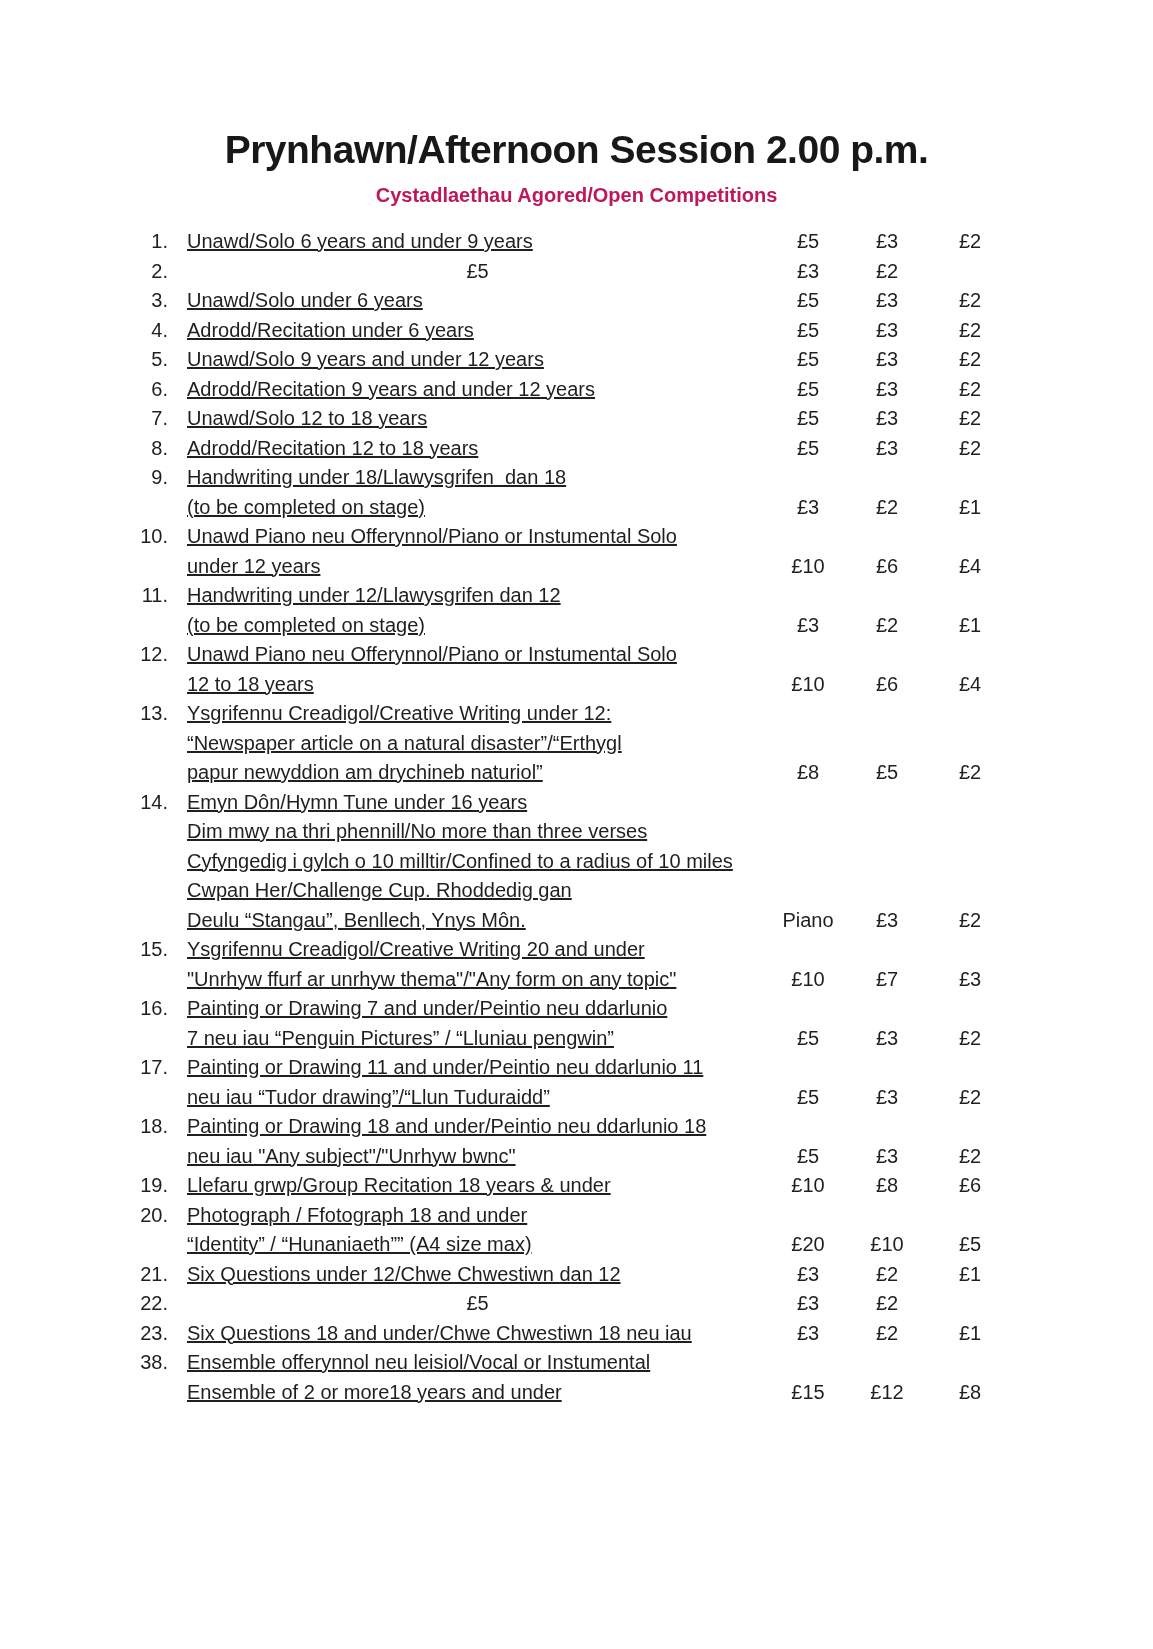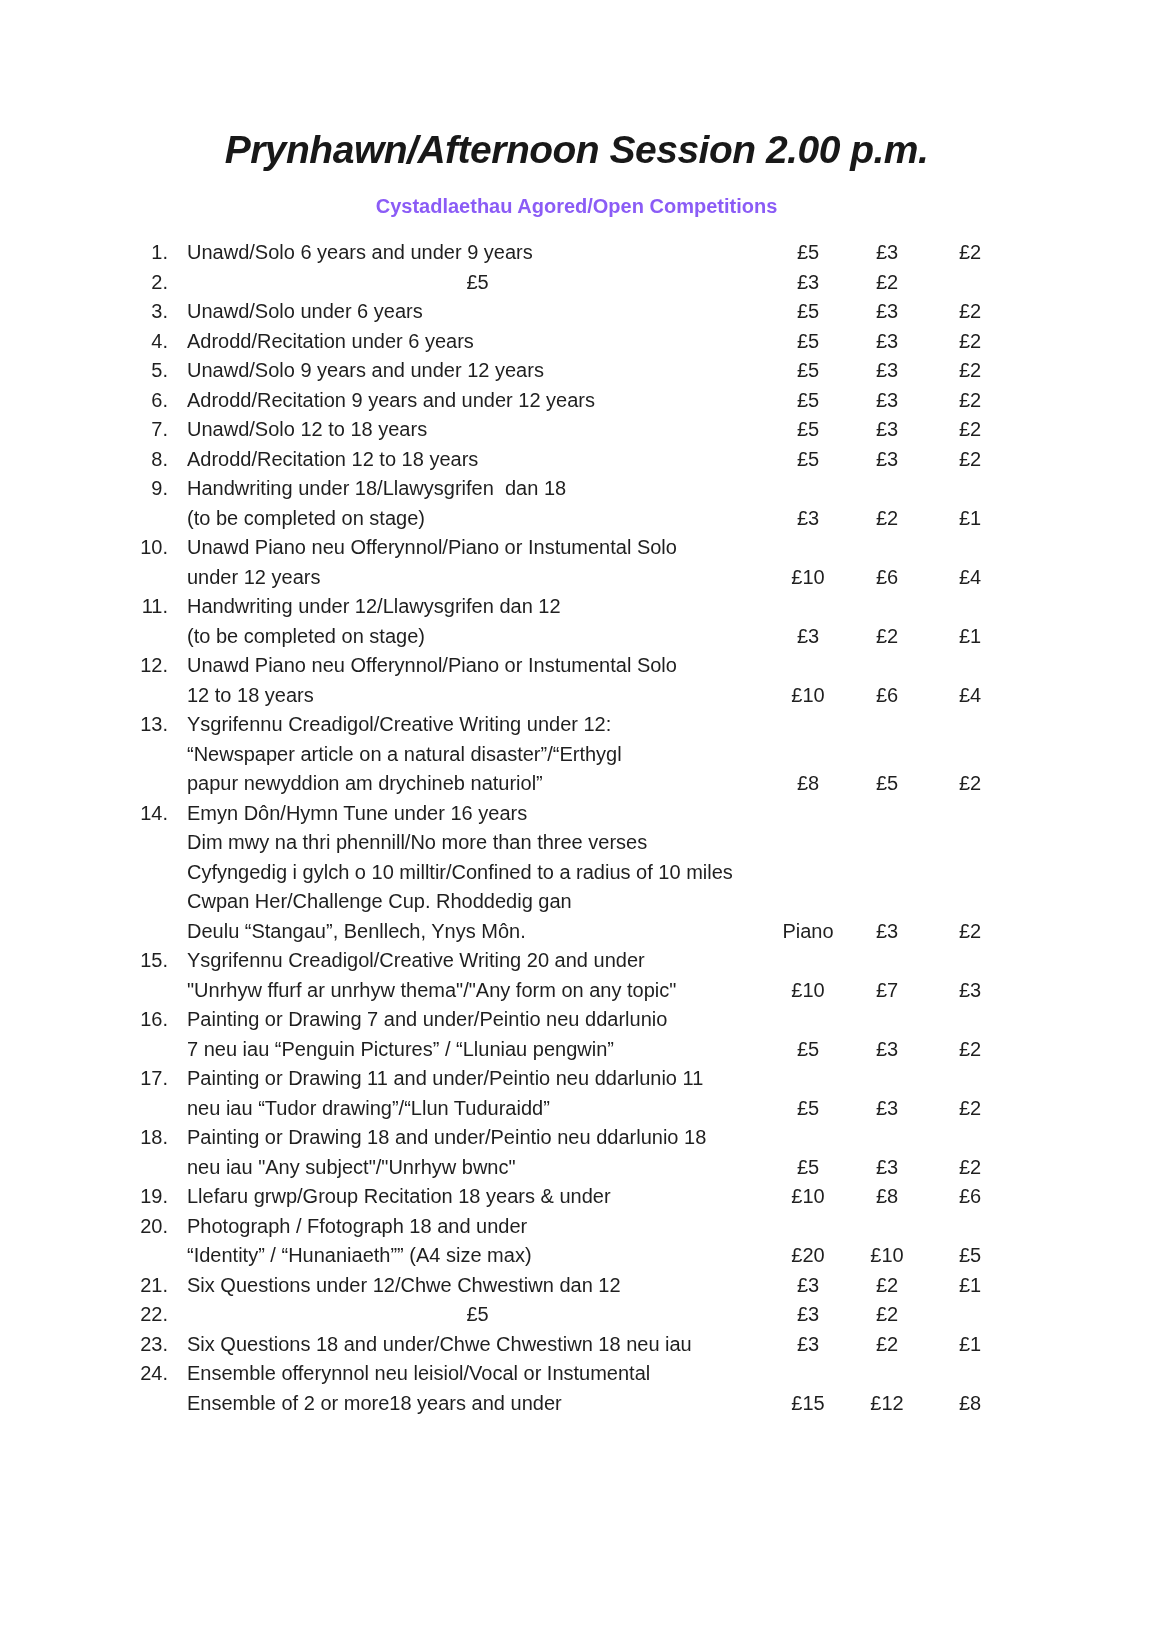--- a/index.html
+++ b/index.html
@@ -18,47 +18,47 @@
     box-sizing: border-box;
     padding-top: 128px;
   }
   .title {
     margin: 0;
     text-align: center;
     font-size: 39px;
     font-weight: bold;
     letter-spacing: -0.5px;
     color: #181818;
-    font-style: italic;
   }
   .subtitle {
-    margin: 23px 0 20px 0;
+    margin: 12px 0 20px 0;
     text-align: center;
     font-size: 20px;
     font-weight: bold;
-    color: #8b5cf6;
+    color: #be185d;
   }
   .list {
     margin-left: 118px;
     width: 896px;
     font-size: 20px;
   }
   .row {
     display: grid;
     grid-template-columns: 50px 19px 581px 80px 78px 88px;
     line-height: 29.5px;
     align-items: baseline;
   }
   .num {
     text-align: right;
     white-space: pre;
   }
   .text {
     white-space: pre;
     overflow: visible;
+    text-decoration: underline;
   }
   .p {
     text-align: center;
     white-space: pre;
   }
 </style>
 </head>
 <body>
 
 <div class="page">
@@ -361,21 +361,21 @@
   </div>
       <div class="row">
     <span class="num">23.</span>
     <span class="gap"></span>
     <span class="text">Six Questions 18 and under/Chwe Chwestiwn 18 neu iau</span>
     <span class="p p1">£3</span>
     <span class="p p2">£2</span>
     <span class="p p3">£1</span>
   </div>
       <div class="row">
-    <span class="num">24.</span>
+    <span class="num">38.</span>
     <span class="gap"></span>
     <span class="text">Ensemble offerynnol neu leisiol/Vocal or Instumental</span>
     <span class="p p1"></span>
     <span class="p p2"></span>
     <span class="p p3"></span>
   </div>
       <div class="row">
     <span class="num"></span>
     <span class="gap"></span>
     <span class="text">Ensemble of 2 or more18 years and under</span>

